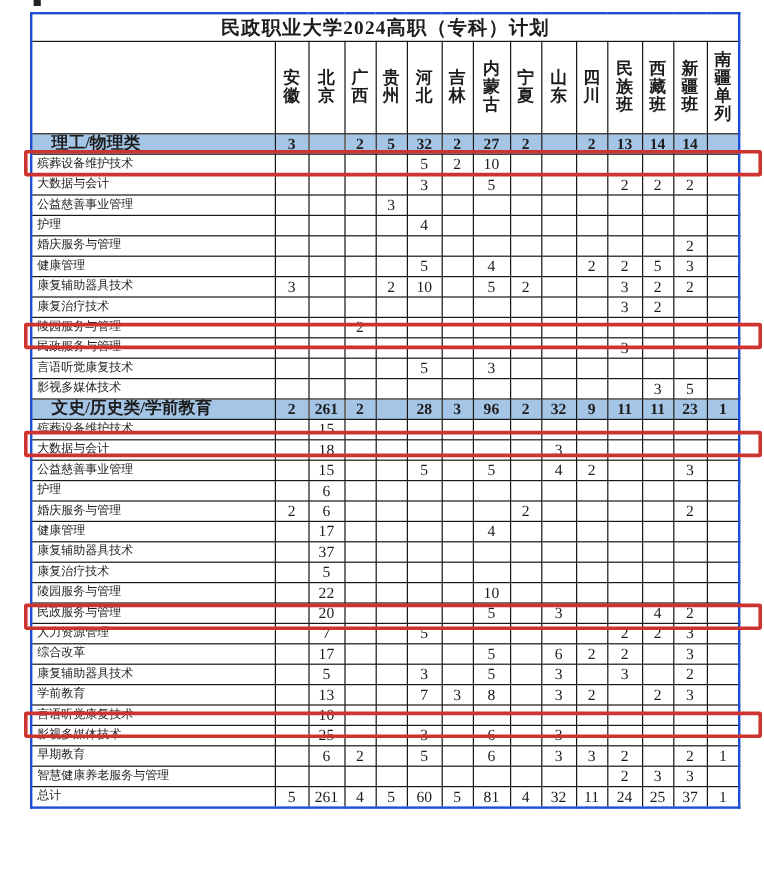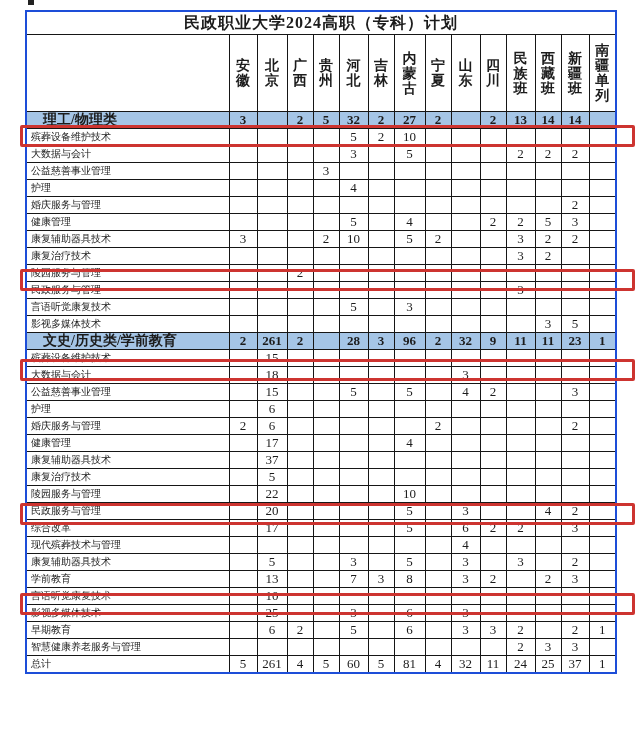--- a/index.html
+++ b/index.html
@@ -560,51 +560,51 @@
         <td class="val">5</td>
         <td class="val"></td>
         <td class="val">3</td>
         <td class="val"></td>
         <td class="val"></td>
         <td class="val">4</td>
         <td class="val">2</td>
         <td class="val"></td>
       </tr>
       <tr>
+        <td class="name">人力资源管理</td>
+        <td class="val"></td>
+        <td class="val">7</td>
+        <td class="val"></td>
+        <td class="val"></td>
+        <td class="val">5</td>
+        <td class="val"></td>
+        <td class="val"></td>
+        <td class="val"></td>
+        <td class="val"></td>
+        <td class="val"></td>
+        <td class="val">2</td>
+        <td class="val">2</td>
+        <td class="val">3</td>
+        <td class="val"></td>
+      </tr>
+      <tr>
         <td class="name">综合改革</td>
         <td class="val"></td>
         <td class="val">17</td>
         <td class="val"></td>
         <td class="val"></td>
         <td class="val"></td>
         <td class="val"></td>
         <td class="val">5</td>
         <td class="val"></td>
         <td class="val">6</td>
         <td class="val">2</td>
         <td class="val">2</td>
         <td class="val"></td>
         <td class="val">3</td>
-        <td class="val"></td>
-      </tr>
-      <tr>
-        <td class="name">现代殡葬技术与管理</td>
-        <td class="val"></td>
-        <td class="val"></td>
-        <td class="val"></td>
-        <td class="val"></td>
-        <td class="val"></td>
-        <td class="val"></td>
-        <td class="val"></td>
-        <td class="val"></td>
-        <td class="val">4</td>
-        <td class="val"></td>
-        <td class="val"></td>
-        <td class="val"></td>
-        <td class="val"></td>
         <td class="val"></td>
       </tr>
       <tr>
         <td class="name">康复辅助器具技术</td>
         <td class="val"></td>
         <td class="val">5</td>
         <td class="val"></td>
         <td class="val"></td>
         <td class="val">3</td>
         <td class="val"></td>

